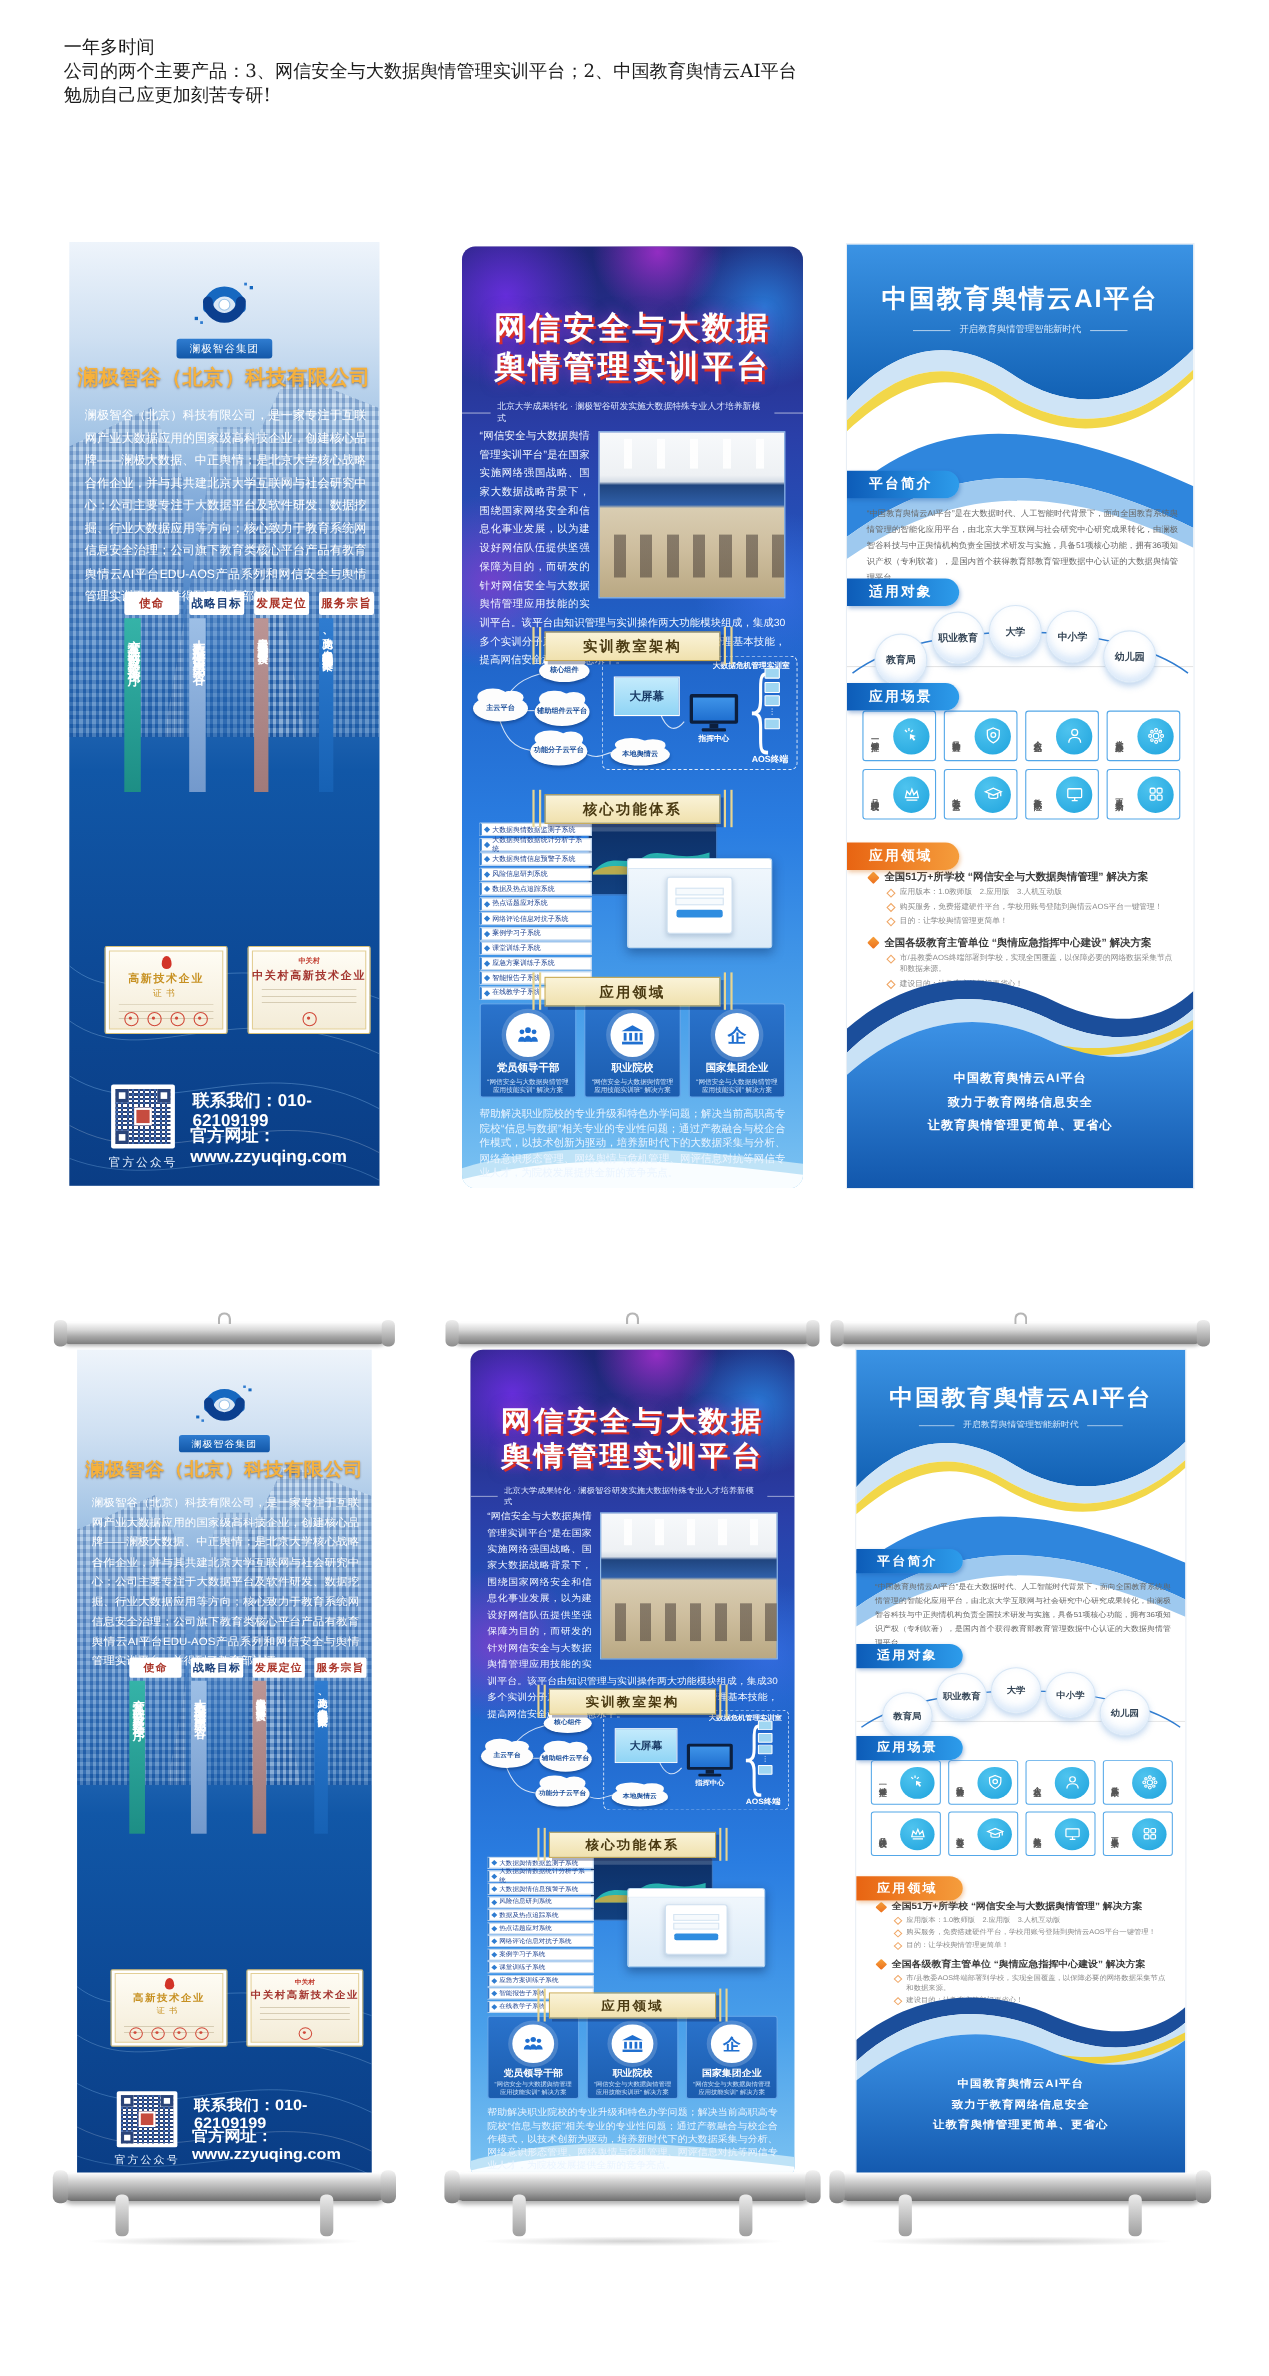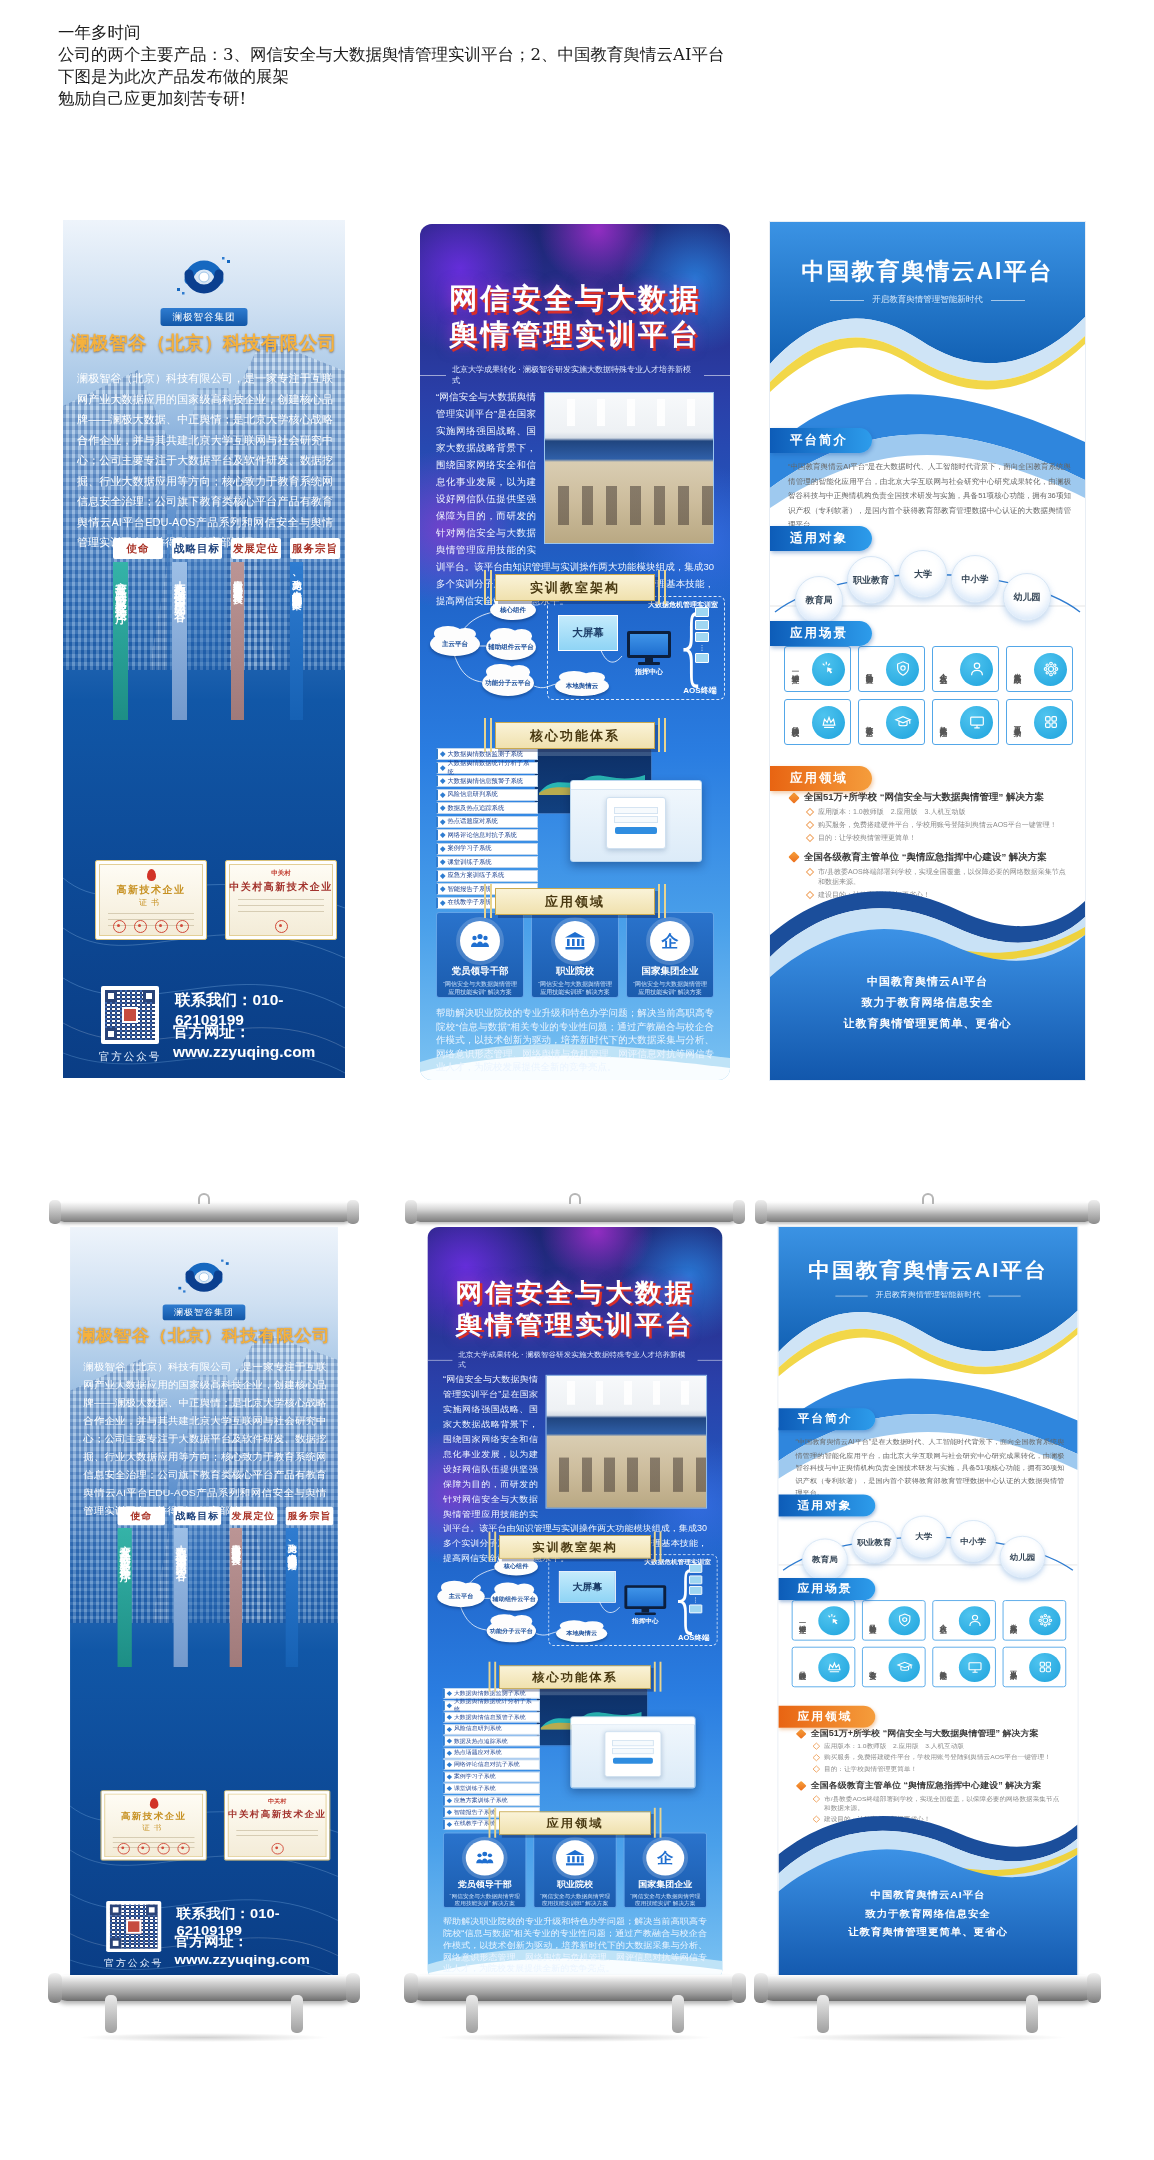--- a/index.html
+++ b/index.html
@@ -1,19 +1,19 @@
 <!DOCTYPE html>
 <html><head>
 <meta charset="utf-8">
 <style>
   html,body{margin:0;padding:0;background:#fff;}
   .page{position:relative;width:1154px;height:2160px;background:#fff;overflow:hidden;
         font-family:"Liberation Sans",sans-serif;}
   
-  .note{position:absolute;left:58px;top:22px;font-family:"DejaVu Serif",serif;
+  .note{position:absolute;left:58px;top:32px;font-family:"DejaVu Serif",serif;
         font-size:16.5px;line-height:22px;color:#1b1b1b;}
   .note div{white-space:nowrap;}
   
   .slot{position:absolute;}
   .banner{position:relative;overflow:hidden;}
   
   .banner-a{width:282px;height:858px;color:#fff;
     background:linear-gradient(180deg,#eef4fb 0%,#cfe0f2 10%,#a6c6e6 20%,#6d9bd3 32%,
       #3273bd 44%,#1157a7 56%,#0d4a97 76%,#0a3d85 100%);}
   .a-bld{position:absolute;opacity:.55;
@@ -236,21 +236,20 @@
     background:radial-gradient(ellipse at center,rgba(0,0,0,.18),transparent 70%);}
 </style>
 </head>
 <body>
 
 <div class="page">
 
   <div class="note">
     <div>一年多时间</div>
     <div>公司的两个主要产品：3、网信安全与大数据舆情管理实训平台；2、中国教育舆情云AI平台</div>
-    <div>下图是为此次产品发布做的展架</div>
     <div>勉励自己应更加刻苦专研!</div>
   </div>
 
   <div class="slot" style="left:63px;top:220px;">
     <div class="banner banner-a" id="banner-a">
       <div class="a-bld a-bld-l"></div>
       <div class="a-bld a-bld-c"></div>
       <div class="a-bld a-bld-r"></div>
       <svg class="a-mesh" width="282" height="240" viewBox="0 0 282 240">
         <path d="M0 40 C60 90 120 10 282 70" stroke="#9fd4ff" stroke-opacity=".35" fill="none" stroke-width=".8"></path>

